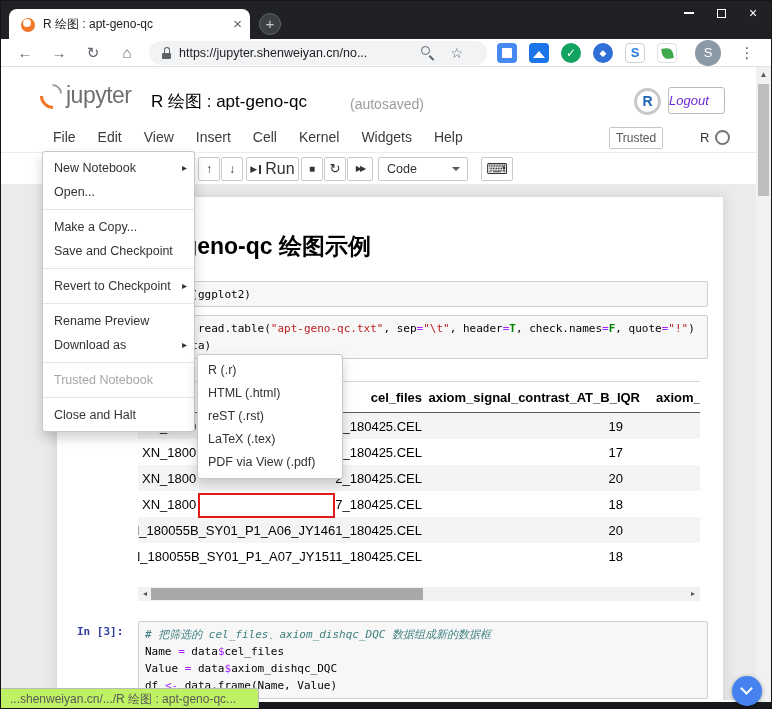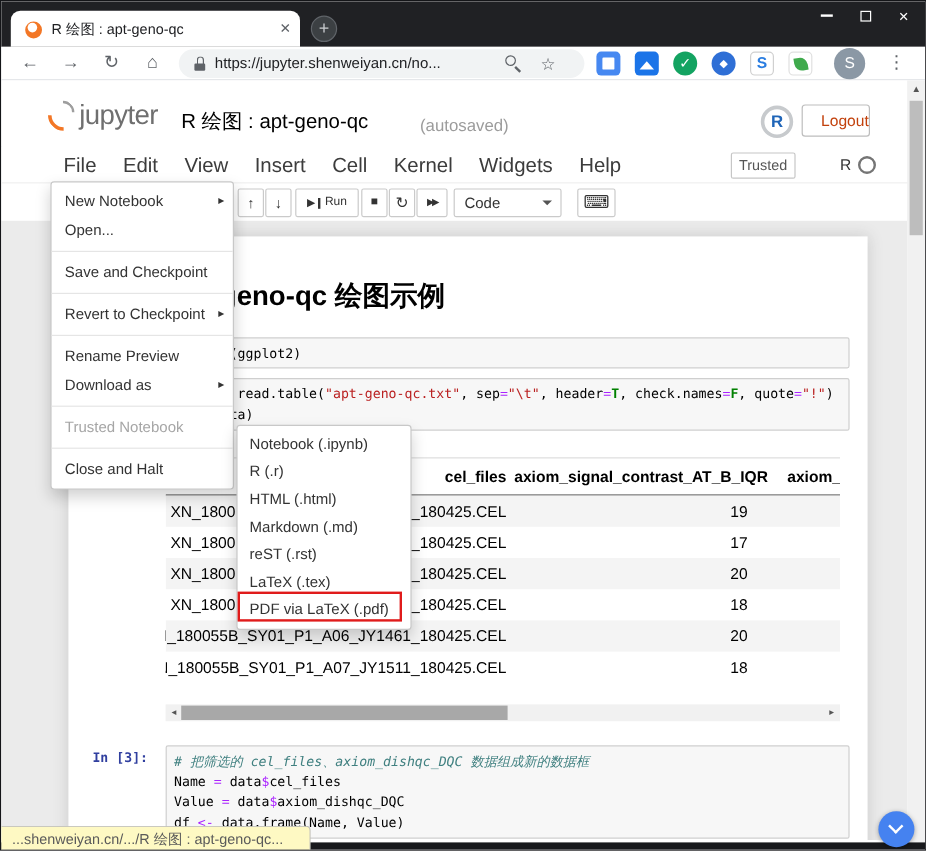--- a/index.html
+++ b/index.html
@@ -47,37 +47,37 @@
   
   .jp-header { position:absolute; left:0; top:66px; width:100%; height:55px; background:#fff; }
   .jp-logo { position:absolute; left:38px; top:15px; display:flex; align-items:flex-end; }
   .logo-ic { position:relative; width:24px; height:26px; margin-right:3px; }
   .logo-ic::before { content:""; position:absolute; bottom:0; left:1px; width:20px; height:20px; border-radius:50%; border:3px solid #f37726; border-top-color:transparent; border-left-color:transparent; border-right-color:transparent; transform:rotate(45deg); }
   .logo-ic::after { content:""; position:absolute; top:1px; left:4px; width:15px; height:15px; border-radius:50%; border:2.5px solid #9e9e9e; border-bottom-color:transparent; border-left-color:transparent; border-right-color:transparent; transform:rotate(45deg); }
   .logo-word { font-size:23px; color:#6f6f6f; letter-spacing:-0.5px; }
   .jp-title { position:absolute; left:150px; top:23px; font-size:17px; color:#000; white-space:nowrap; }
   .autosaved { position:absolute; left:301px; top:29px; font-size:14px; color:#9c9c9c;margin-left:48px; }
   .r-logo { position:absolute; left:633px; top:21px; width:27px; height:27px; border-radius:50%; border:3px solid #c7cacd; color:#1f65b8; font-weight:bold; font-size:14px; text-align:center; line-height:21px; background:#fff; }
-  .logout { position:absolute; left:667px; top:20px; width:57px; height:27px; border:1px solid #bdbdbd; border-radius:3px; background:#fff; font-size:13px; color:#c2410c; text-align:right; line-height:25px; }
+  .logout { position:absolute; left:667px; top:20px; width:57px; height:27px; border:1px solid #bdbdbd; border-radius:3px; background:#fff; font-size:13px; color:#6d28d9; text-align:left; line-height:25px;font-style:italic; }
 
   
   .jp-menubar { position:absolute; left:0; top:121px; width:100%; height:31px; background:#fff; border-bottom:1px solid #ececec; }
   .mb-items { position:absolute; left:41px; top:0; height:31px; display:flex; }
-  .mb-item { padding:0 11px; line-height:31px; font-size:17px; color:#3c3c3c; white-space:nowrap; }
+  .mb-item { padding:0 11px; line-height:31px; font-size:14px; color:#3c3c3c; white-space:nowrap; }
   .trusted { position:absolute; left:608px; top:5px; width:54px; height:22px; border:1px solid #c6c6c6; border-radius:2px; font-size:12px; color:#555; text-align:center; line-height:20px; }
   .kernel-name { position:absolute; left:699px; top:0; line-height:31px; font-size:13px; color:#333; }
   .kernel-circle { position:absolute; left:714px; top:8px; width:15px; height:15px; border:2px solid #757575; border-radius:50%; }
 
   
   .jp-toolbar { position:absolute; left:0; top:152px; width:100%; height:31px; background:#fff; }
   .tb-btn { position:absolute; top:4px; height:24px; background:#fff; border:1px solid #cacaca; border-radius:2px; color:#333; font-size:12px; text-align:center; line-height:22px; }
   .tb-up { left:197px; width:22px; } .tb-down { left:220px; width:22px; }
   .tb-run { left:245px; width:53px; display:flex; align-items:center; justify-content:center; gap:4px; }
   .tb-run .play { font-size:9px; } .tb-run .bar { display:inline-block; width:2px; height:9px; background:#333; margin-left:-2px; }
-  .tb-run .run-lbl { font-size:10px; }
+  .tb-run .run-lbl { font-size:16px; }
   .tb-stop { left:300px; width:22px; font-size:10px; } .tb-restart { left:323px; width:22px; font-size:13px; }
   .tb-ff { left:346px; width:26px; font-size:8px; letter-spacing:-2px; }
   .tb-select { left:377px; width:90px; text-align:left; padding-left:8px; font-size:12.5px; position:absolute; }
   .tb-select .caret { position:absolute; right:7px; top:9px; width:0; height:0; border-left:4px solid transparent; border-right:4px solid transparent; border-top:4px solid #555; }
   .tb-kbd { left:480px; width:32px; font-size:15px; }
 
   
   .jp-body { position:absolute; left:0; top:183px; right:15px; bottom:8px; background:#ebebeb; overflow:hidden; }
   .nb { position:absolute; left:56px; top:13px; width:666px; height:520px; background:#fff; box-shadow:0 0 12px rgba(60,60,60,0.18); }
   .nb-heading { position:absolute; left:84px; top:34px; font-size:23px; font-weight:bold; color:#000; white-space:nowrap; }
@@ -112,21 +112,21 @@
   .dl-item { height:23px; line-height:23px; padding:0 10px; font-size:12.5px; color:#333; white-space:nowrap; }
   .red-box { position:absolute; left:197px; top:492px; width:137px; height:25px; border:2px solid #e01b1b; z-index:42; }
 
   
   .vscroll { position:absolute; right:0; top:66px; width:15px; height:635px; background:#f1f1f1; z-index:10; }
   .vs-up { position:absolute; top:3px; left:0; width:15px; text-align:center; font-size:8px; color:#555; }
   .vs-thumb { position:absolute; left:2px; top:17px; width:11px; height:112px; background:#bdbdbd; }
   .fab { position:absolute; left:731px; top:675px; width:30px; height:30px; border-radius:50%; background:#4582f0; z-index:46; box-shadow:0 1px 4px rgba(0,0,0,0.35); }
   .fab i { position:absolute; left:10px; top:8px; width:9px; height:9px; border-right:2px solid #fff; border-bottom:2px solid #fff; transform:rotate(45deg); }
   .bottom-strip { position:absolute; left:0; top:701px; width:772px; height:8px; background:#18191c; z-index:20; }
-  .status-bubble { position:absolute; left:0; top:687px; width:258px; height:22px; background:#fef9c3; border:1px solid #b9b9b9; border-left:none; border-bottom:none; border-top-right-radius:4px; z-index:45; font-size:12px; color:#5a5a5a; line-height:21px; padding:0 9px; white-space:nowrap; overflow:hidden; }
+  .status-bubble { position:absolute; left:0; top:687px; width:258px; height:22px; background:#bef264; border:1px solid #b9b9b9; border-left:none; border-bottom:none; border-top-right-radius:4px; z-index:45; font-size:12px; color:#5a5a5a; line-height:21px; padding:0 9px; white-space:nowrap; overflow:hidden; }
 </style>
 </head>
 <body>
 
 <div class="window">
 
   <div class="titlebar">
     <div class="tab">
       <span class="favicon">
           <span class="fav-ball"></span>
@@ -325,40 +325,39 @@
         <div class="line"><span class="tok-p">Value </span><span class="tok-o">=</span><span class="tok-p"> data</span><span class="tok-o">$</span><span class="tok-p">axiom_dishqc_DQC</span></div>
         <div class="line"><span class="tok-p">df </span><span class="tok-o">&lt;-</span><span class="tok-p"> data.frame(Name, Value)</span></div>
       </div>
     </div>
   </div>
 
   <div class="ctx-menu file-menu">
     <div class="fm-item"><span>New Notebook</span><span class="sub-caret">▸</span></div>
     <div class="fm-item"><span>Open...</span></div>
     <div class="fm-div"></div>
+    <div class="fm-item"><span>Make a Copy...</span></div>
     <div class="fm-item"><span>Save and Checkpoint</span></div>
     <div class="fm-div"></div>
     <div class="fm-item"><span>Revert to Checkpoint</span><span class="sub-caret">▸</span></div>
     <div class="fm-div"></div>
     <div class="fm-item"><span>Rename Preview</span></div>
     <div class="fm-item"><span>Download as</span><span class="sub-caret">▸</span></div>
     <div class="fm-div"></div>
     <div class="fm-item disabled"><span>Trusted Notebook</span></div>
     <div class="fm-div"></div>
     <div class="fm-item"><span>Close and Halt</span></div>
   </div>
 
   <div class="ctx-menu dl-menu">
-    <div class="dl-item">Notebook (.ipynb)</div>
     <div class="dl-item">R (.r)</div>
     <div class="dl-item">HTML (.html)</div>
-    <div class="dl-item">Markdown (.md)</div>
     <div class="dl-item">reST (.rst)</div>
     <div class="dl-item">LaTeX (.tex)</div>
-    <div class="dl-item">PDF via LaTeX (.pdf)</div>
+    <div class="dl-item">PDF via View (.pdf)</div>
   </div>
   <div class="red-box"></div>
 
   <div class="vscroll">
     <span class="vs-up">▲</span>
     <span class="vs-thumb"></span>
   </div>
 
   <div class="fab">
       <i></i>

